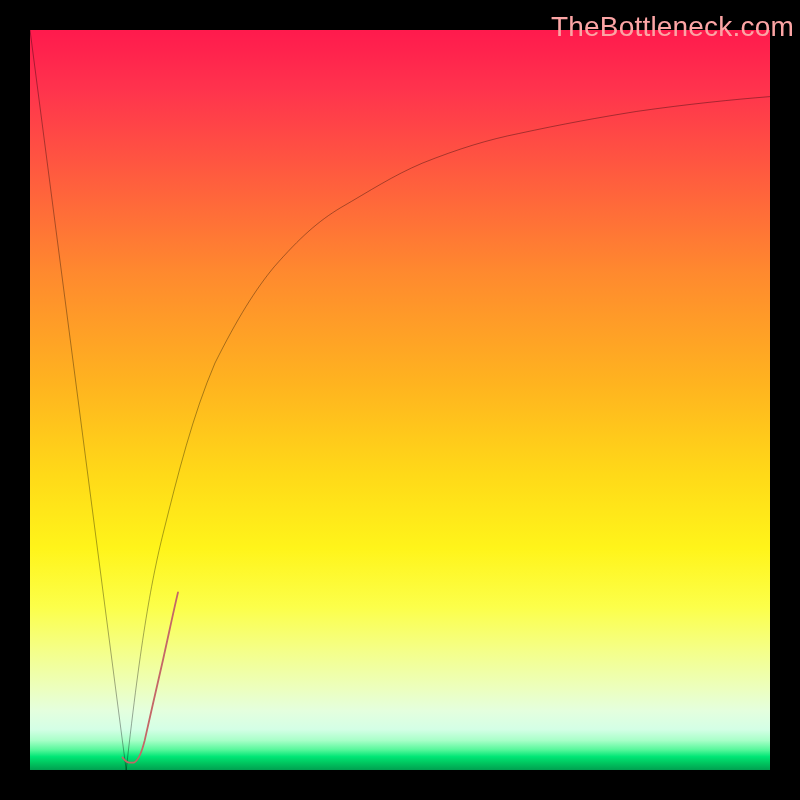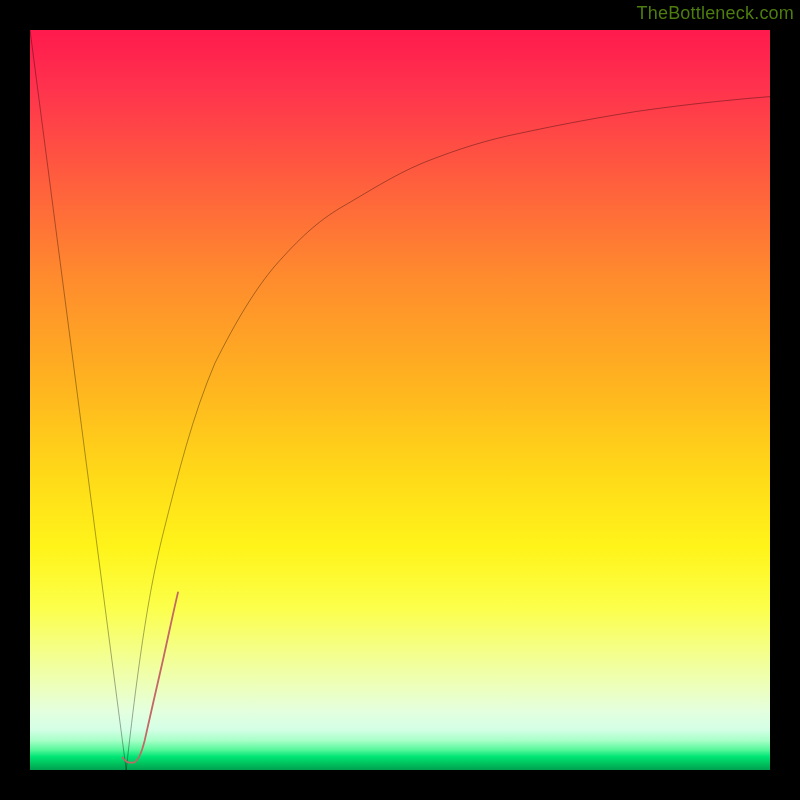--- a/index.html
+++ b/index.html
@@ -51,24 +51,24 @@
   }
   svg.curves {
     position: absolute;
     inset: 0;
     width: 100%;
     height: 100%;
     overflow: visible;
   }
   .watermark {
     position: absolute;
-    top: 3px;
+    top: 11px;
     right: 6px;
-    color: #4d7c0f;
-    font-size: 18px;
+    color: #fca5a5;
+    font-size: 28px;
     font-weight: 500;
     user-select: none;
     letter-spacing: 0.2px;
   }
 </style>
 </head>
 <body>
 
 <div class="stage">
 

